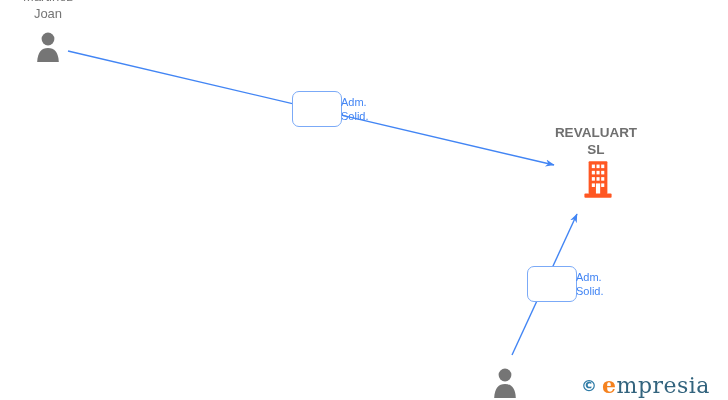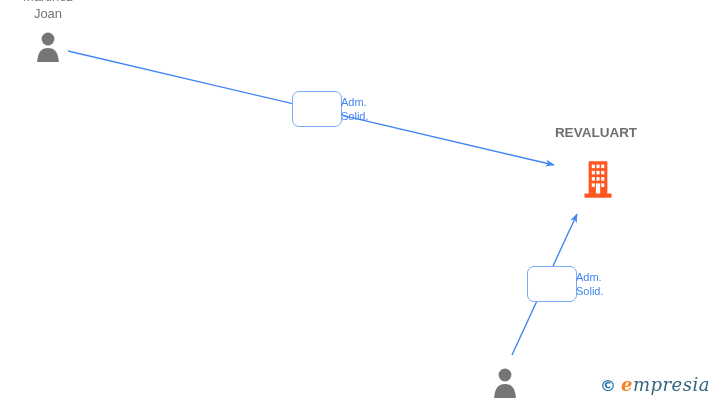--- a/index.html
+++ b/index.html
@@ -51,22 +51,21 @@
   }
   .logo .copy {
     color: #2e7ba6;
     font-size: 16px;
     font-weight: bold;
     margin-right: 5px;
     font-family: "DejaVu Sans", sans-serif;
   }
   .logo .word {
     font-family: "DejaVu Serif", serif;
-    font-style: italic;
-    font-size: 18px;
+    font-size: 22px;
     line-height: 22px;
     letter-spacing: 0.5px;
   }
   .logo .e { color: #f5821f; font-weight: bold; }
   .logo .rest { color: #33647e; }
 </style>
 </head>
 <body>
 
 <div class="canvas">
@@ -90,20 +89,21 @@
     <path d="M14,16 C7.6,16 3.6,20.3 3.2,30 L24.8,30 C24.4,20.3 20.4,16 14,16 Z" fill="#757575"></path>
   </svg>
 
   <div class="edge-label" style="left:292px; top:91px;">
     <div>Adm.</div>
     <div>Solid.</div>
   </div>
 
   <div class="node-label company-label" style="left:536px; top:124px; width:120px;">
     <div>REVALUART</div>
+    <div>SL</div>
   </div>
   <svg class="node-icon" style="left:583px; top:160px;" width="30" height="38" viewBox="0 0 32 40">
     <rect x="1.5" y="35.5" width="29" height="4.5" rx="1" fill="#ff5722"></rect>
     <rect x="6" y="1" width="20" height="35" rx="1" fill="#ff5722"></rect>
     <g fill="#ffffff">
       <rect x="9.4" y="4.6" width="3.3" height="3.8"></rect>
       <rect x="14.4" y="4.6" width="3.3" height="3.8"></rect>
       <rect x="19.4" y="4.6" width="3.3" height="3.8"></rect>
       <rect x="9.4" y="11.3" width="3.3" height="3.8"></rect>
       <rect x="14.4" y="11.3" width="3.3" height="3.8"></rect>

